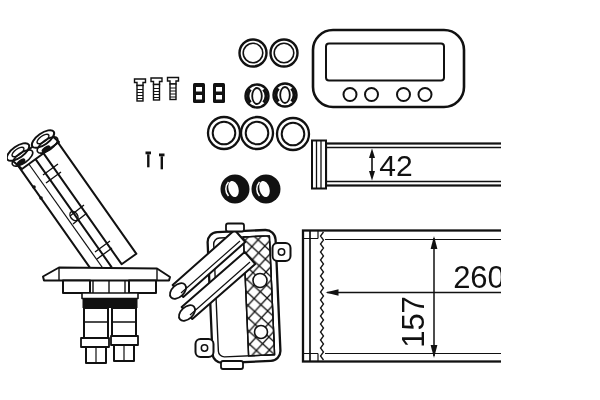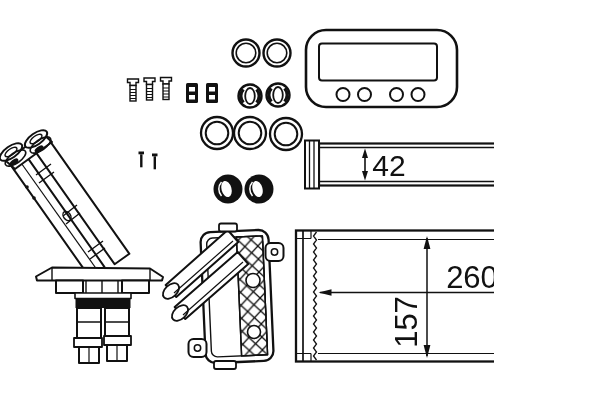--- a/index.html
+++ b/index.html
@@ -1,19 +1,20 @@
 <!DOCTYPE html>
 <html><head>
 <meta charset="utf-8">
 <style>
   html,body{margin:0;padding:0;background:#fff;}
   .canvas{
     width:494px;height:400px;position:relative;overflow:hidden;
     background:#ffffff;
     font-family:"Liberation Sans",sans-serif;
+    margin-left:7px;
   }
   svg{display:block;}
   .dim-text{
     font-family:"Liberation Sans",sans-serif;
     fill:#111111;
   }
 </style>
 </head>
 <body>
 

